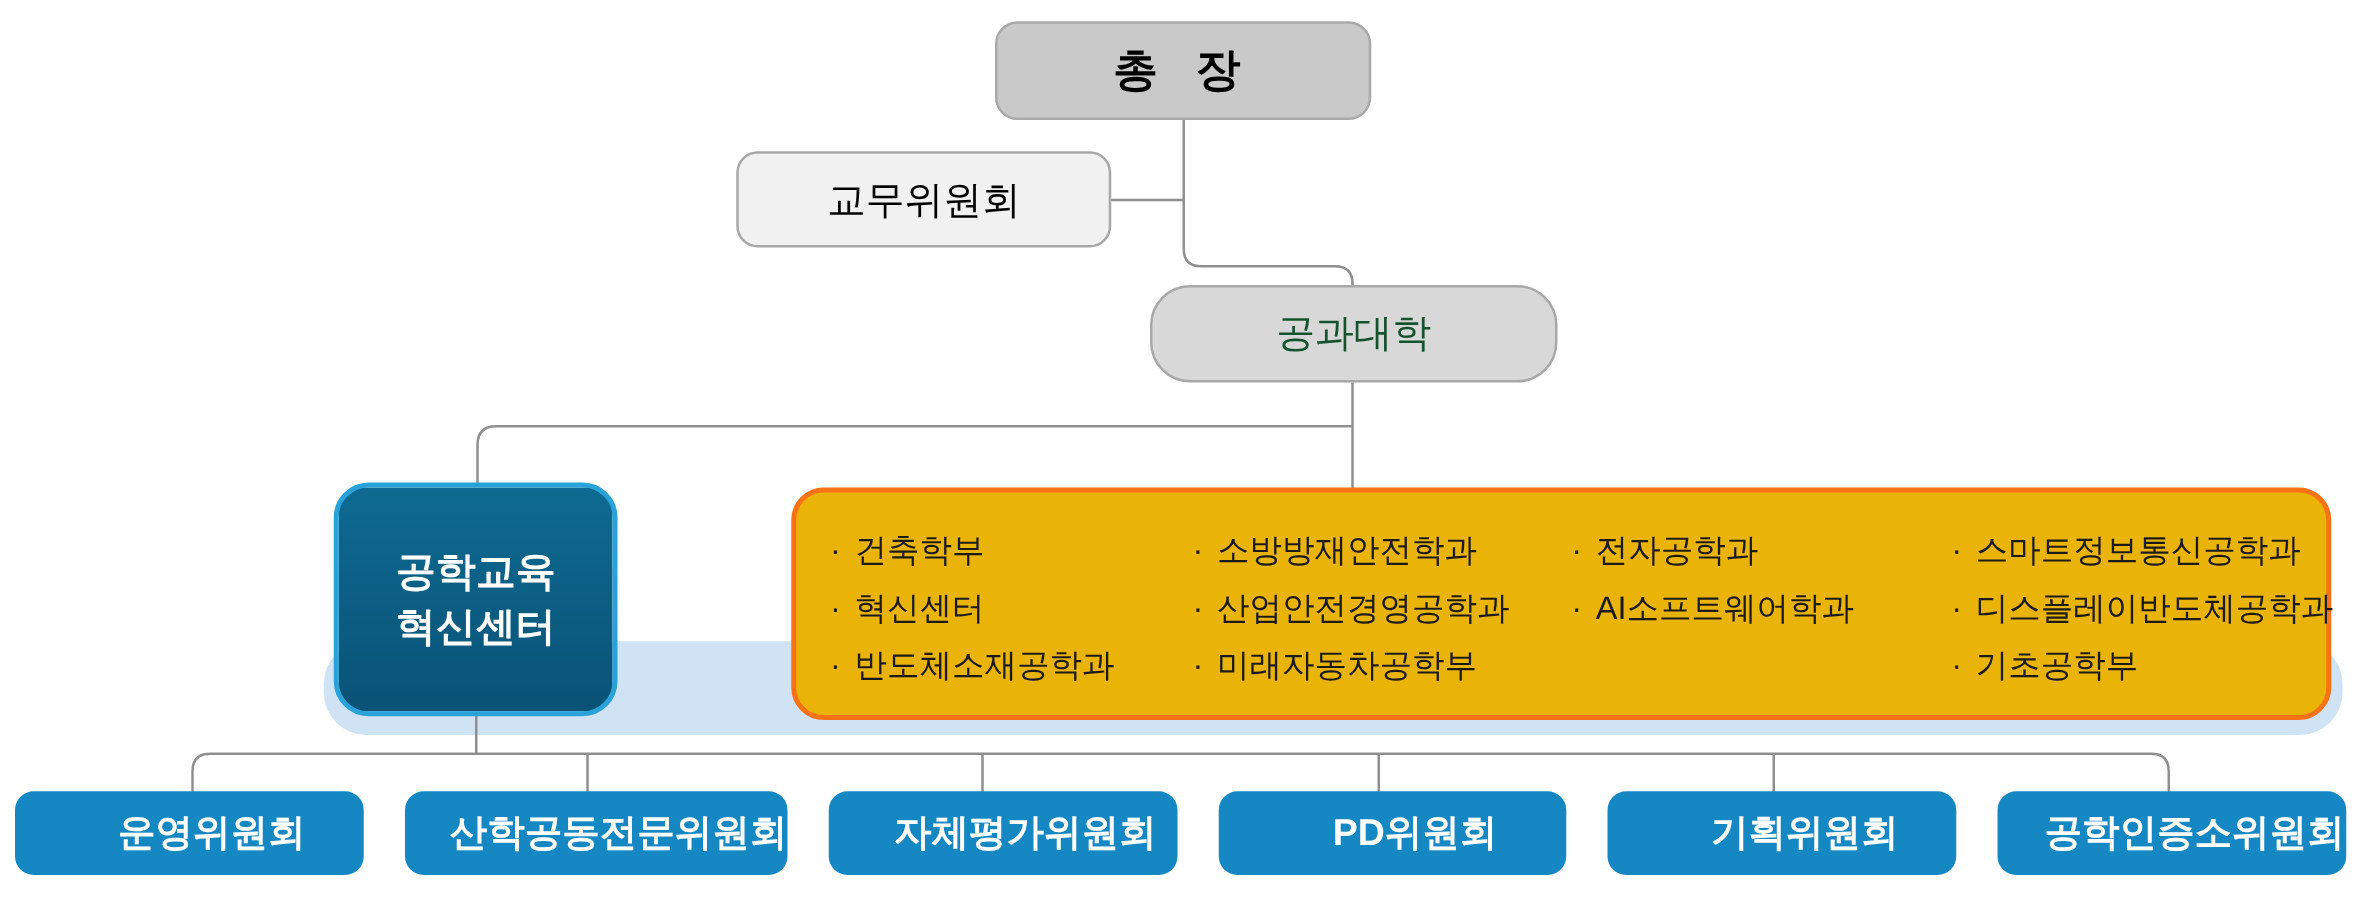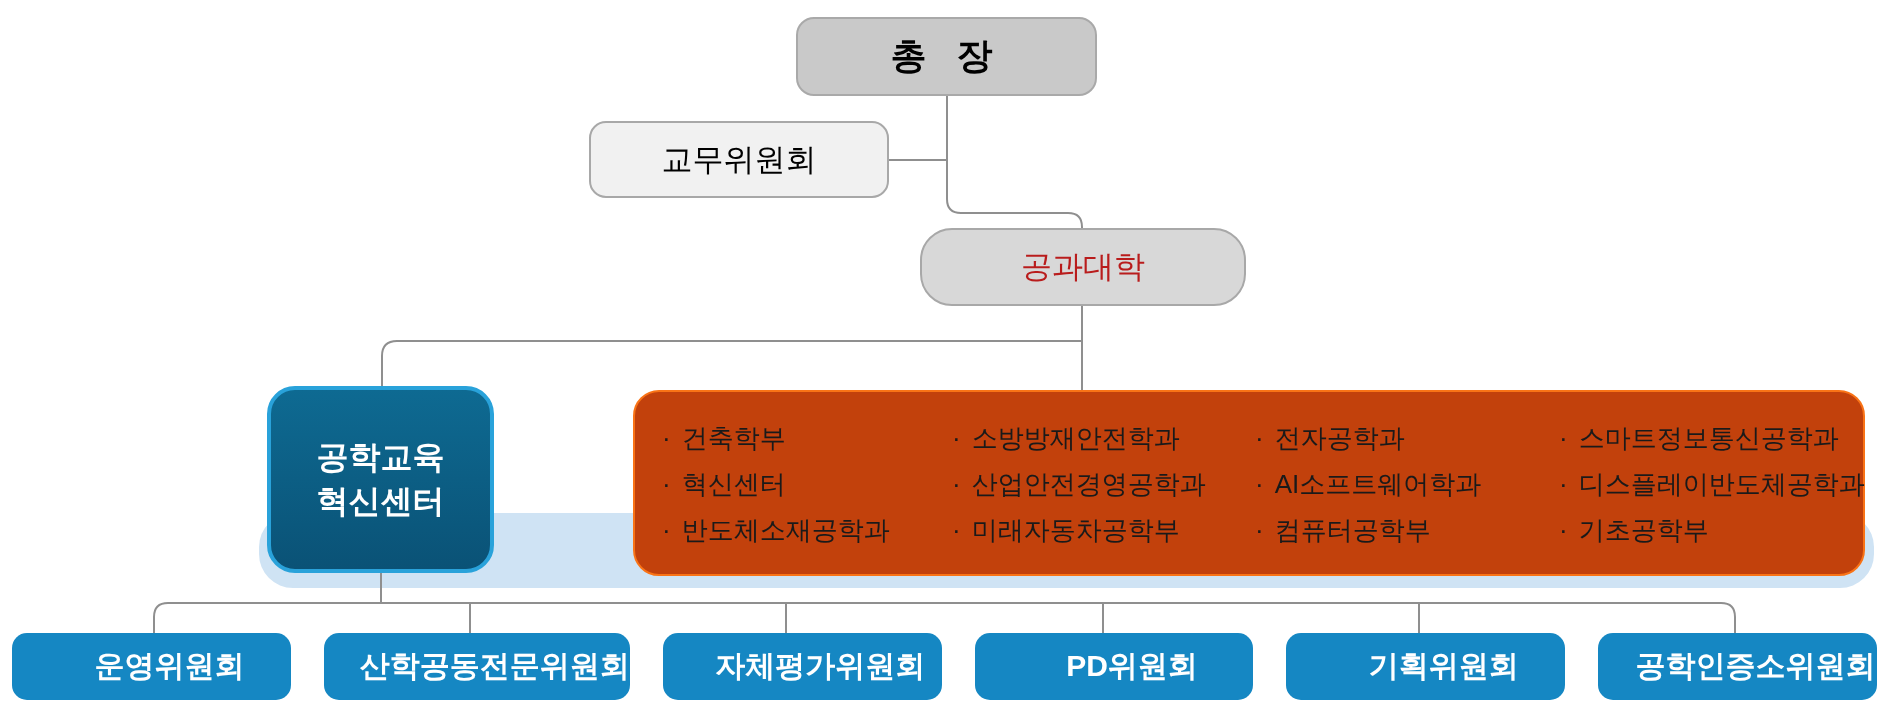--- a/index.html
+++ b/index.html
@@ -14,37 +14,37 @@
         box-sizing:border-box;white-space:nowrap;z-index:2;}
 
   .president{left:796px;top:17px;width:301px;height:79px;
         background:var(--node_gray,#c9c9c9);border:2px solid #a9a9a9;border-radius:18px;
         font-size:36px;font-weight:700;color:#000;letter-spacing:10px;justify-content:center;}
   .faculty{left:589px;top:121px;width:300px;height:77px;
         background:var(--node_lightgray,#f1f1f1);border:2px solid #a8a8a8;border-radius:17px;
         font-size:31px;color:#000;}
   .college{left:920px;top:228px;width:326px;height:78px;
         background:var(--node_midgray,#d8d8d8);border:2px solid #a8a8a8;border-radius:32px;
-        font-size:31px;color:#b91c1c;}
+        font-size:31px;color:#14532d;}
 
   .band{position:absolute;left:259px;top:513px;width:1615px;height:75px;
         background:var(--band_blue,#cfe3f4);border-radius:34px;z-index:0;}
 
   .center-box{left:267px;top:386px;width:227px;height:187px;
         background:linear-gradient(180deg,#0e6a92,#0a5276);
         border:4px solid var(--center_border,#29a2da);border-radius:28px;
         flex-direction:column;color:#fff;font-size:32px;font-weight:700;line-height:1.35;
         text-align:center;z-index:3;}
 
   .support{position:absolute;left:500px;top:522px;width:133px;z-index:3;
         text-align:center;font-size:32px;font-weight:700;color:var(--support_text,#0f5e88);}
   .support .arrow{font-size:24px;margin-left:5px;position:relative;top:-2px;}
 
   .deptbox{position:absolute;left:633px;top:390px;width:1232px;height:186px;
-        background:#c2410c;border:2px solid #f97316;border-radius:26px;box-sizing:border-box;z-index:2;}
+        background:#eab308;border:4px solid #f97316;border-radius:26px;box-sizing:border-box;z-index:2;}
   .dept-col{position:absolute;top:23px;}
   .dept-col.c1{left:27px;} .dept-col.c2{left:317px;} .dept-col.c3{left:620px;} .dept-col.c4{left:924px;}
   .dept-item{line-height:46px;font-size:26px;color:#1a1a1a;white-space:nowrap;}
   .dept-item .bullet{display:inline-block;margin-right:11px;color:#1a1a1a;}
 
   .committees{position:absolute;left:12px;top:633px;width:1865px;height:67px;
         display:flex;gap:33px;z-index:2;}
   .committee{flex:1;background:var(--committee_blue,#1587c3);border-radius:15px;
         display:flex;align-items:center;justify-content:center;
         color:#fff;font-size:30px;font-weight:700;white-space:nowrap;padding-left:36px;}
@@ -102,21 +102,20 @@
       <div class="dept-item"><span class="bullet">·</span><span>반도체소재공학과</span></div>
     </div>
     <div class="dept-col c2">
       <div class="dept-item"><span class="bullet">·</span><span>소방방재안전학과</span></div>
       <div class="dept-item"><span class="bullet">·</span><span>산업안전경영공학과</span></div>
       <div class="dept-item"><span class="bullet">·</span><span>미래자동차공학부</span></div>
     </div>
     <div class="dept-col c3">
       <div class="dept-item"><span class="bullet">·</span><span>전자공학과</span></div>
       <div class="dept-item"><span class="bullet">·</span><span>AI소프트웨어학과</span></div>
-      <div class="dept-item"><span class="bullet">·</span><span>컴퓨터공학부</span></div>
     </div>
     <div class="dept-col c4">
       <div class="dept-item"><span class="bullet">·</span><span>스마트정보통신공학과</span></div>
       <div class="dept-item"><span class="bullet">·</span><span>디스플레이반도체공학과</span></div>
       <div class="dept-item"><span class="bullet">·</span><span>기초공학부</span></div>
     </div>
   </div>
 
   <div class="committees">
     <div class="committee">운영위원회</div>

